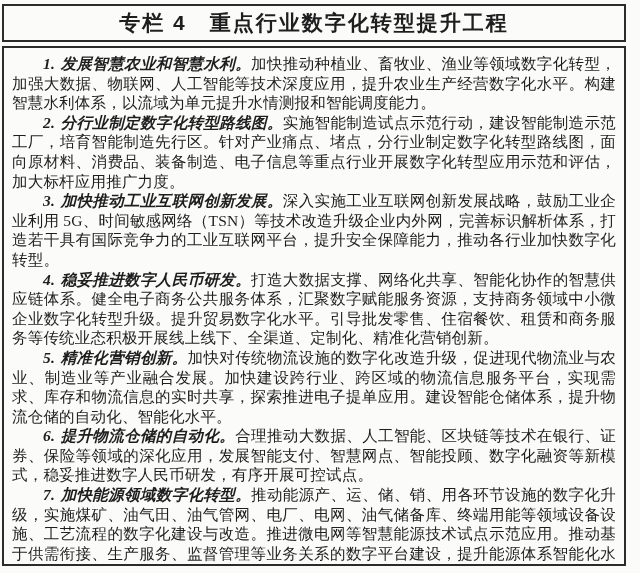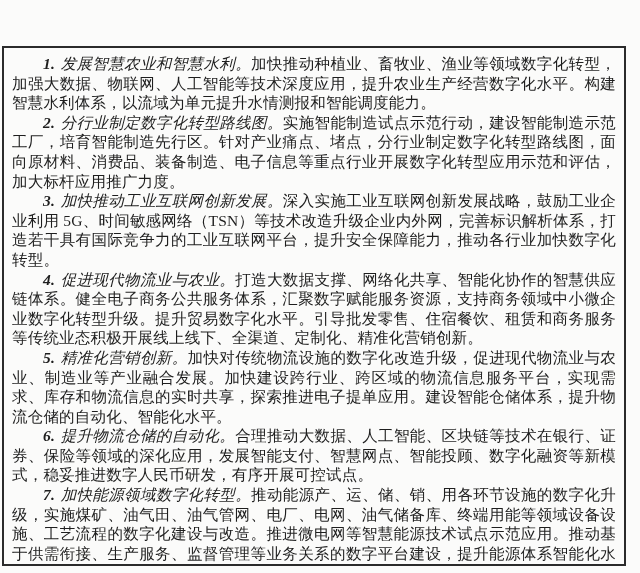--- a/index.html
+++ b/index.html
@@ -56,49 +56,52 @@
     text-indent: 2em;
     letter-spacing: 0.2px;
   }
   .para .num {
     font-style: italic;
     font-weight: 600;
     margin-right: 0.35em;
   }
   .para .lead {
     font-style: italic;
-    font-weight: 400;
+    font-weight: 700;
   }
   .para .ptext {
     font-style: normal;
     font-weight: normal;
   }
 </style>
 </head>
 <body>
 
 <div class="page">
 
+  <div class="title-box">
+    <h1>专栏 4　重点行业数字化转型提升工程</h1>
+  </div>
 
   <div class="body-box">
 
     <p class="para">
       <span class="num">1.</span><span class="lead">发展智慧农业和智慧水利。</span><span class="ptext">加快推动种植业、畜牧业、渔业等领域数字化转型，加强大数据、物联网、人工智能等技术深度应用，提升农业生产经营数字化水平。构建智慧水利体系，以流域为单元提升水情测报和智能调度能力。</span>
     </p>
 
     <p class="para">
       <span class="num">2.</span><span class="lead">分行业制定数字化转型路线图。</span><span class="ptext">实施智能制造试点示范行动，建设智能制造示范工厂，培育智能制造先行区。针对产业痛点、堵点，分行业制定数字化转型路线图，面向原材料、消费品、装备制造、电子信息等重点行业开展数字化转型应用示范和评估，加大标杆应用推广力度。</span>
     </p>
 
     <p class="para">
       <span class="num">3.</span><span class="lead">加快推动工业互联网创新发展。</span><span class="ptext">深入实施工业互联网创新发展战略，鼓励工业企业利用 5G、时间敏感网络（TSN）等技术改造升级企业内外网，完善标识解析体系，打造若干具有国际竞争力的工业互联网平台，提升安全保障能力，推动各行业加快数字化转型。</span>
     </p>
 
     <p class="para">
-      <span class="num">4.</span><span class="lead">促进现代物流业与农业。</span><span class="ptext">打造大数据支撑、网络化共享、智能化协作的智慧供应链体系。健全电子商务公共服务体系，汇聚数字赋能服务资源，支持商务领域中小微企业数字化转型升级。提升贸易数字化水平。引导批发零售、住宿餐饮、租赁和商务服务等传统业态积极开展线上线下、全渠道、定制化、精准化营销创新。</span>
+      <span class="num">4.</span><span class="lead">稳妥推进数字人民币研发。</span><span class="ptext">打造大数据支撑、网络化共享、智能化协作的智慧供应链体系。健全电子商务公共服务体系，汇聚数字赋能服务资源，支持商务领域中小微企业数字化转型升级。提升贸易数字化水平。引导批发零售、住宿餐饮、租赁和商务服务等传统业态积极开展线上线下、全渠道、定制化、精准化营销创新。</span>
     </p>
 
     <p class="para">
       <span class="num">5.</span><span class="lead">精准化营销创新。</span><span class="ptext">加快对传统物流设施的数字化改造升级，促进现代物流业与农业、制造业等产业融合发展。加快建设跨行业、跨区域的物流信息服务平台，实现需求、库存和物流信息的实时共享，探索推进电子提单应用。建设智能仓储体系，提升物流仓储的自动化、智能化水平。</span>
     </p>
 
     <p class="para">
       <span class="num">6.</span><span class="lead">提升物流仓储的自动化。</span><span class="ptext">合理推动大数据、人工智能、区块链等技术在银行、证券、保险等领域的深化应用，发展智能支付、智慧网点、智能投顾、数字化融资等新模式，稳妥推进数字人民币研发，有序开展可控试点。</span>
     </p>
 

